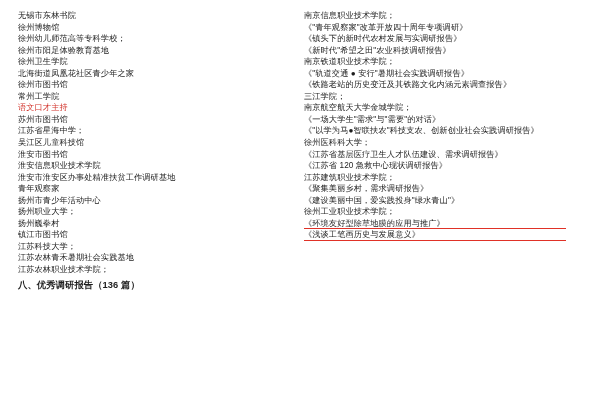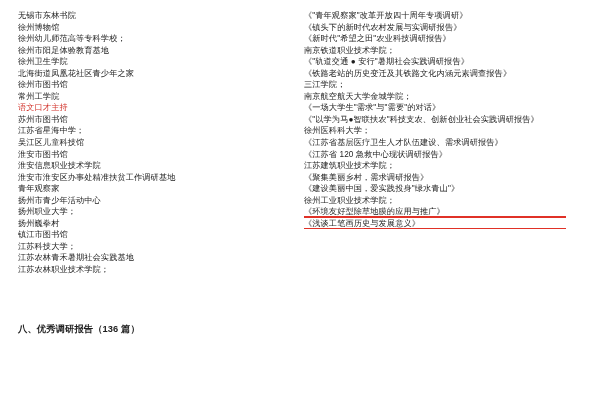--- a/index.html
+++ b/index.html
@@ -47,21 +47,20 @@
     left: 0;
     right: 6px;
     bottom: 0px;
     height: 1.4px;
     background: #e03127;
   }
   .line.heading {
     font-weight: bold;
     font-size: 9.3px;
     padding-top: 4px;
-    margin-top: 44px;
   }
 </style>
 </head>
 <body>
 
 <div class="page">
   <div class="col" id="left-col">
       <div class="line">无锡市东林书院</div>
       <div class="line">徐州博物馆</div>
       <div class="line">徐州幼儿师范高等专科学校；</div>
@@ -82,20 +81,21 @@
       <div class="line">扬州市青少年活动中心</div>
       <div class="line">扬州职业大学；</div>
       <div class="line">扬州巍拳村</div>
       <div class="line">镇江市图书馆</div>
       <div class="line">江苏科技大学；</div>
       <div class="line">江苏农林青禾暑期社会实践基地</div>
       <div class="line">江苏农林职业技术学院；</div>
       <div class="line heading">八、优秀调研报告（136 篇）</div>
     </div>
   <div class="col" id="right-col">
+      <div class="line">南京信息职业技术学院；</div>
       <div class="line">《"青年观察家"改革开放四十周年专项调研》</div>
       <div class="line">《镇头下的新时代农村发展与实调研报告》</div>
       <div class="line">《新时代"希望之田"农业科技调研报告》</div>
       <div class="line">南京铁道职业技术学院；</div>
       <div class="line">《"轨道交通 ● 安行"暑期社会实践调研报告》</div>
       <div class="line">《铁路老站的历史变迁及其铁路文化内涵元素调查报告》</div>
       <div class="line">三江学院；</div>
       <div class="line">南京航空航天大学金城学院；</div>
       <div class="line">《一场大学生"需求"与"需要"的对话》</div>
       <div class="line">《"以学为马●智联扶农"科技支农、创新创业社会实践调研报告》</div>

